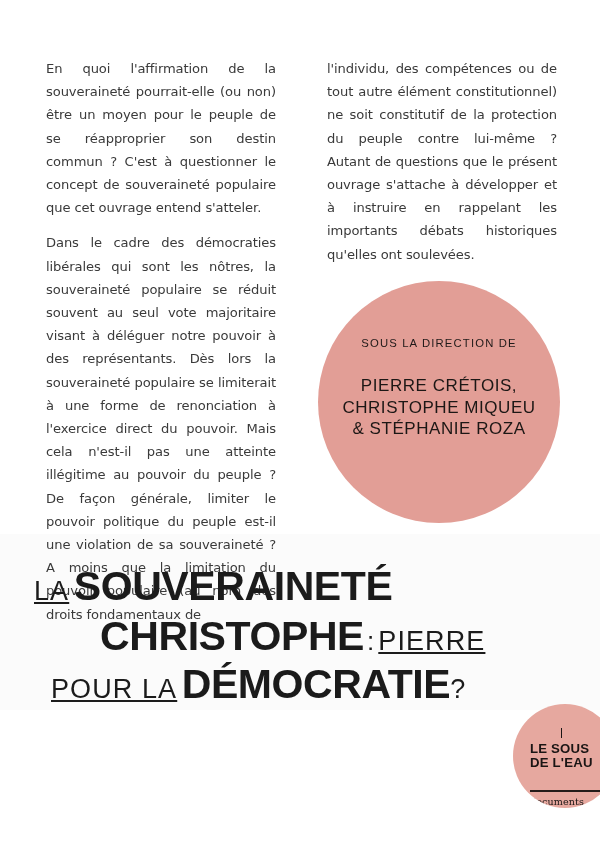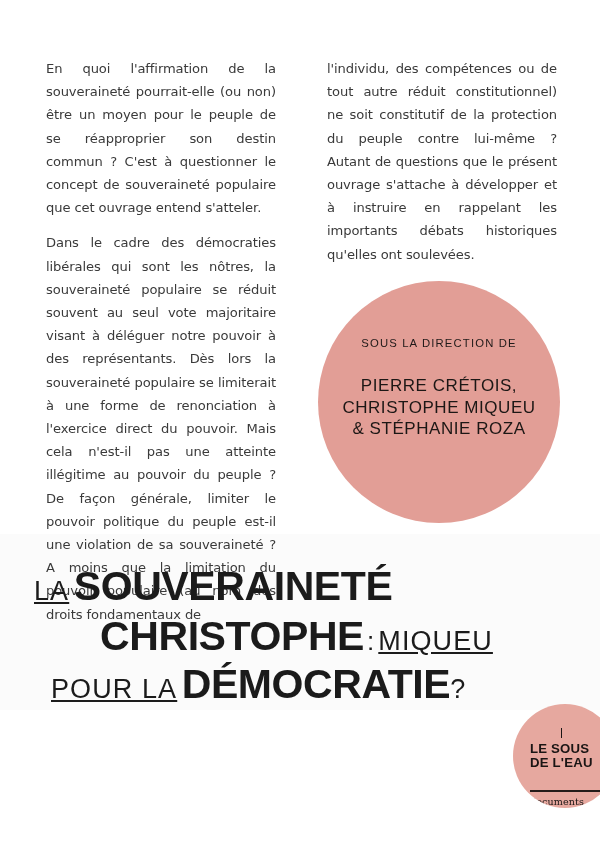--- a/index.html
+++ b/index.html
@@ -190,33 +190,33 @@
 <div class="band-top"></div>
 <div class="band-mid"></div>
 <div class="band-bottom"></div>
 
 <div class="blurb col-left">
   <p>En quoi l'affirmation de la souveraineté pourrait-elle (ou non) être un moyen pour le peuple de se réapproprier son destin commun ? C'est à questionner le concept de souveraineté populaire que cet ouvrage entend s'atteler.</p>
   <p>Dans le cadre des démocraties libérales qui sont les nôtres, la souveraineté populaire se réduit souvent au seul vote majoritaire visant à déléguer notre pouvoir à des représentants. Dès lors la souveraineté populaire se limiterait à une forme de renonciation à l'exercice direct du pouvoir. Mais cela n'est-il pas une atteinte illégitime au pouvoir du peuple ? De façon générale, limiter le pouvoir politique du peuple est-il une violation de sa souveraineté ? A moins que la limitation du pouvoir populaire (au nom des droits fondamentaux de</p>
 </div>
 
 <div class="blurb col-right">
-  <p>l'individu, des compétences ou de tout autre réduit constitutionnel) ne soit constitutif de la protection du peuple contre lui-même ? Autant de questions que le présent ouvrage s'attache à développer et à instruire en rappelant les importants débats historiques qu'elles ont soulevées.</p>
+  <p>l'individu, des compétences ou de tout autre élément constitutionnel) ne soit constitutif de la protection du peuple contre lui-même ? Autant de questions que le présent ouvrage s'attache à développer et à instruire en rappelant les importants débats historiques qu'elles ont soulevées.</p>
 </div>
 
 <div class="editors-circle">
   <div class="editors-kicker">SOUS LA DIRECTION DE</div>
   <div class="editors-names">PIERRE CRÉTOIS,
 CHRISTOPHE MIQUEU
 &amp; STÉPHANIE ROZA</div>
 </div>
 
 <div class="title-block">
   <div class="title-line tl1"><span class="t-small">LA</span> <span class="t-big">SOUVERAINETÉ</span></div>
-  <div class="title-line tl2"><span class="t-big">CHRISTOPHE</span><span class="t-colon">:</span><span class="t-small">MIQUEU</span></div>
+  <div class="title-line tl2"><span class="t-big">CHRISTOPHE</span><span class="t-colon">:</span><span class="t-small">PIERRE</span></div>
   <div class="title-line tl3"><span class="t-small">POUR LA</span> <span class="t-big">DÉMOCRATIE</span><span class="t-quest">?</span></div>
 </div>
 
 <div class="publisher-circle">
   <div class="pub-inner">
     <div class="pub-name">
       <span>LE SOUS
 DE L'EAU</span>
       <span class="o-slash"></span>
     </div>

